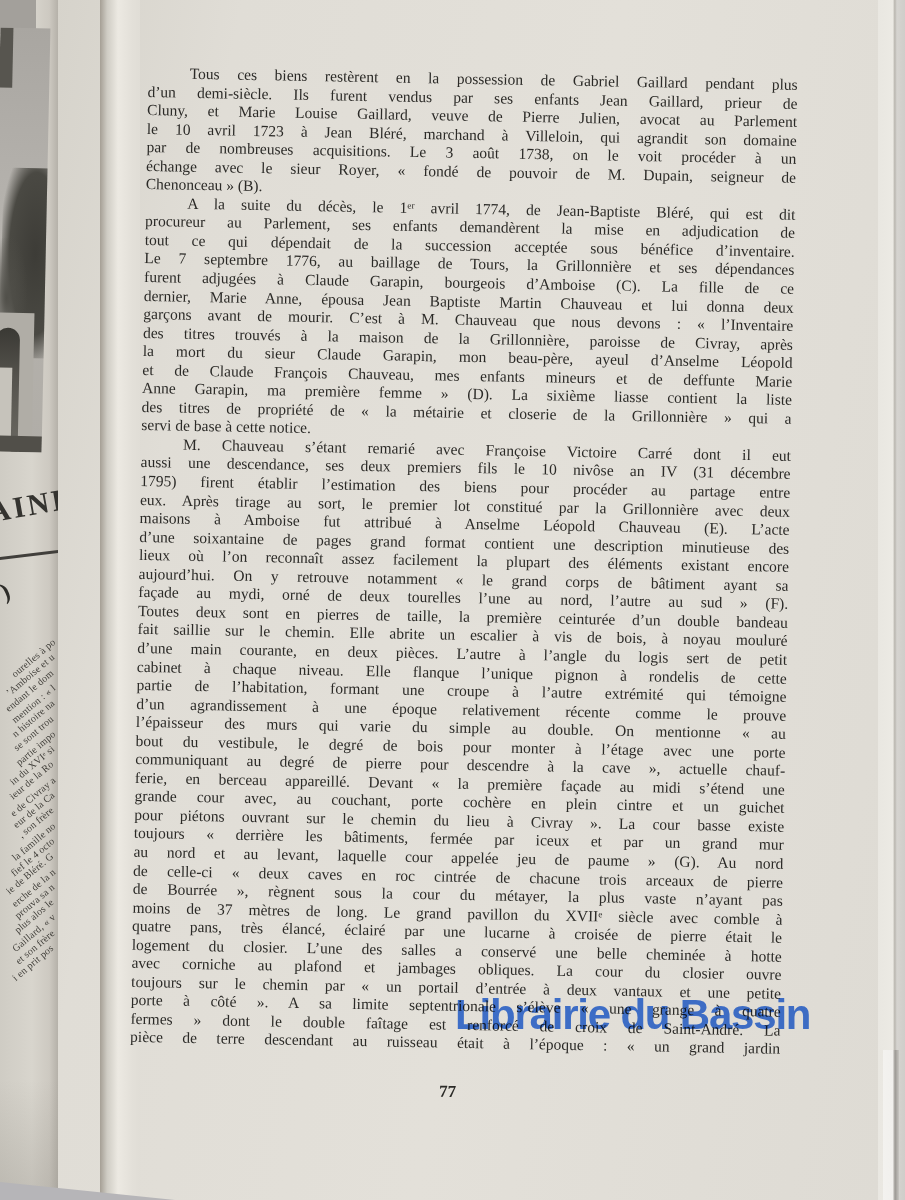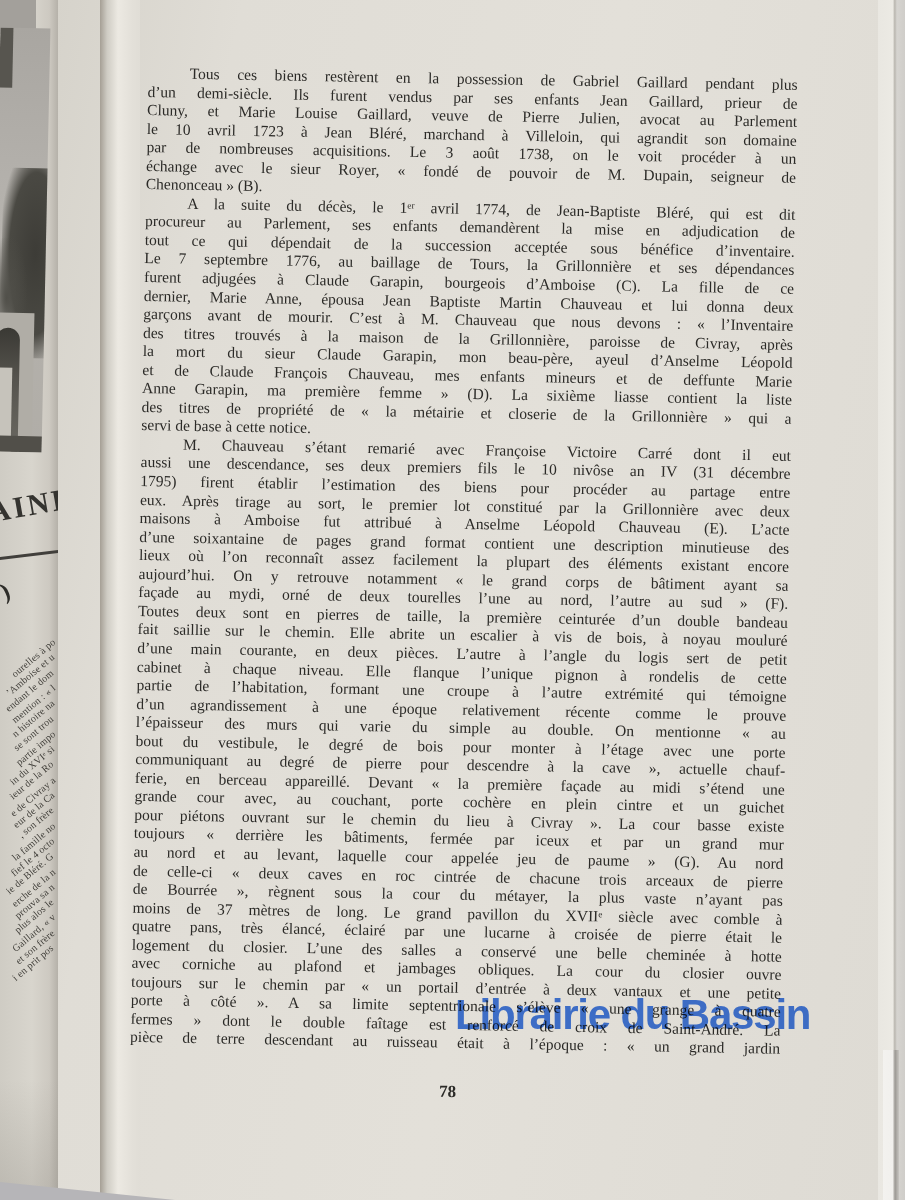--- a/index.html
+++ b/index.html
@@ -119,21 +119,21 @@
         <div class="line">de Bourrée », règnent sous la cour du métayer, la plus vaste n’ayant pas</div>
         <div class="line">moins de 37 mètres de long. Le grand pavillon du XVIIᵉ siècle avec comble à</div>
         <div class="line">quatre pans, très élancé, éclairé par une lucarne à croisée de pierre était le</div>
         <div class="line">logement du closier. L’une des salles a conservé une belle cheminée à hotte</div>
         <div class="line">avec corniche au plafond et jambages obliques. La cour du closier ouvre</div>
         <div class="line">toujours sur le chemin par « un portail d’entrée à deux vantaux et une petite</div>
         <div class="line">porte à côté ». A sa limite septentrionale s’élève « une grange à quatre</div>
         <div class="line">fermes » dont le double faîtage est renforcé de croix de Saint-André. La</div>
         <div class="line">pièce de terre descendant au ruisseau était à l’époque : « un grand jardin</div>
       </div>
-    <div class="page-number">78</div>
+    <div class="page-number">77</div>
   </div>
 
   <div class="right-edge"></div>
   <div class="right-edge-corner"></div>
 
   <div class="left-page">
     <div class="left-top-gray"></div>
     <div class="photo">
       <div class="dark-edge"></div>
       <div class="foliage"></div>

